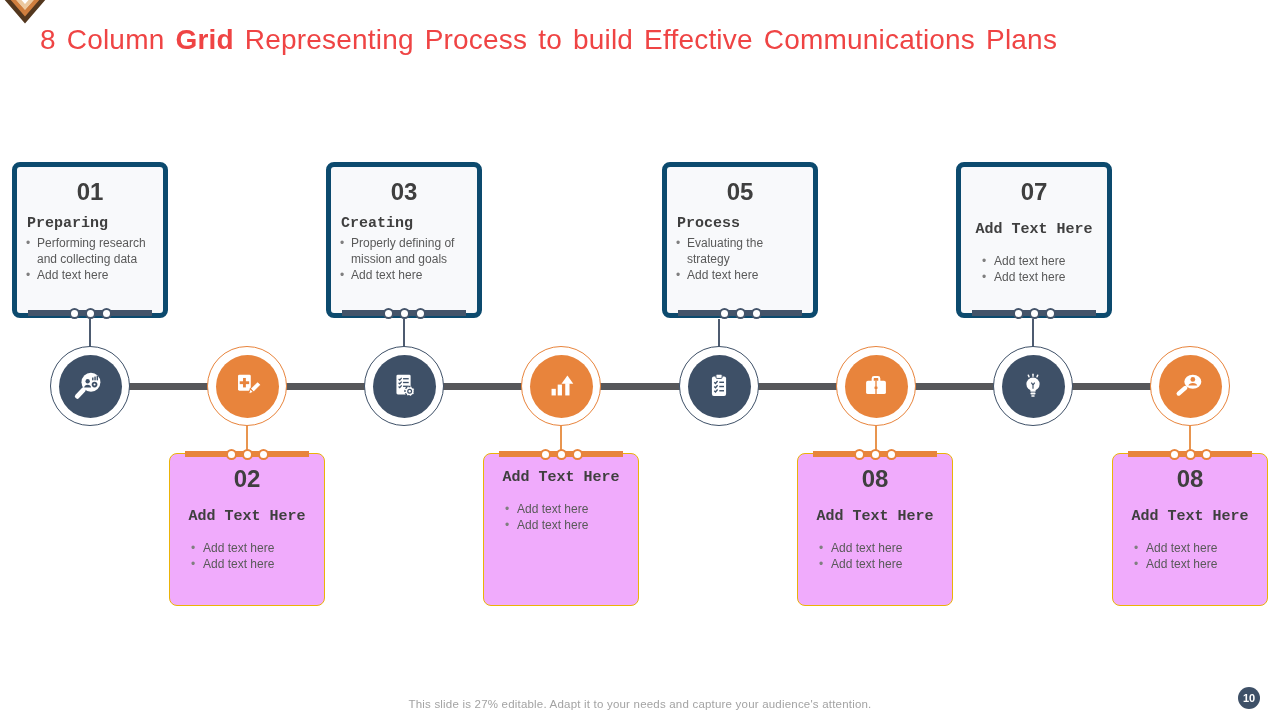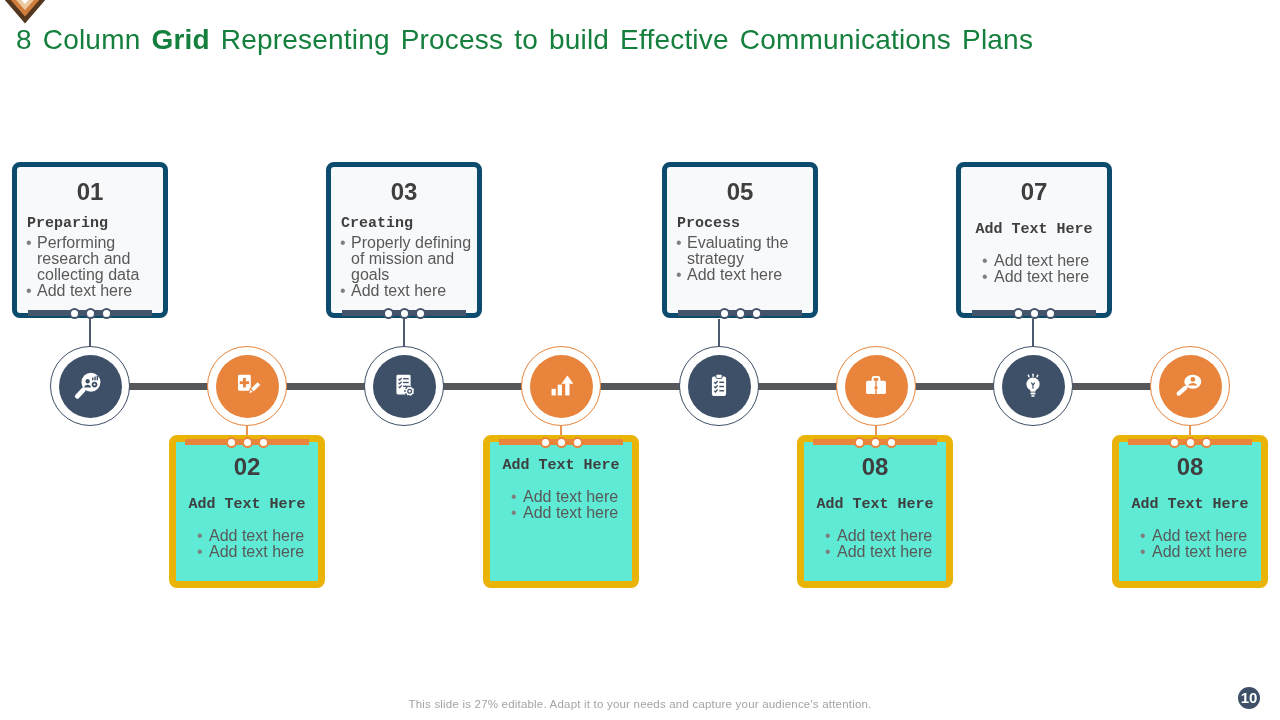--- a/index.html
+++ b/index.html
@@ -3,22 +3,22 @@
 <meta charset="utf-8">
 <style>
   * { margin:0; padding:0; box-sizing:border-box; }
   html,body { background:#e9e9e9; }
   .slide {
     position:relative; width:1280px; height:720px; background:#ffffff;
     font-family:"Liberation Sans", sans-serif; overflow:hidden; margin:0 auto;
   }
   
   .title {
-    position:absolute; left:16px; top:24px; font-size:28px; font-weight:400;
-    color:#15803d; letter-spacing:0.2px; word-spacing:3px; white-space:nowrap;
+    position:absolute; left:40px; top:24px; font-size:28px; font-weight:400;
+    color:#ef4444; letter-spacing:0.2px; word-spacing:3px; white-space:nowrap;
   }
   .title b { font-weight:700; }
   
   .logo { position:absolute; left:4px; top:0; }
   
   .timeline-line {
     position:absolute; left:90px; top:383px; width:1100px; height:7px;
     background:#56575a; z-index:1;
   }
   .vline { position:absolute; width:2px; z-index:1; }
@@ -36,31 +36,31 @@
     width:63px; height:63px; border-radius:50%;
     display:flex; align-items:center; justify-content:center;
   }
   .node.navy .node-inner { background:#3e5067; }
   .node.orange .node-inner { background:#e8843c; }
   
   .card {
     position:absolute; width:156px; border-radius:8px; z-index:3; background:#fff;
   }
   .card.top { top:162px; height:156px; background:#f8f9fb; border:5px solid #0c4a6e; }
-  .card.bottom { top:435px; height:153px; background:#5eead4; border:7px solid #eab308; }
+  .card.bottom { top:453px; height:153px; background:#f0abfc; border:1px solid #eab308; }
   .num {
     text-align:center; font-size:24px; font-weight:700; color:#3f3f3f;
     margin-top:11px; line-height:28px;
   }
   .card-title {
     font-size:15px; font-weight:700; color:#3f3f3f;
     margin:8px 8px 1px 10px; line-height:19px;font-family:Liberation Mono, monospace;
   }
   .card.center .card-title { text-align:center; margin:14px 4px 14px; }
-  ul.bullets { list-style:none; margin:2px 4px 0 0; font-size:16px; color:#595959; }
+  ul.bullets { list-style:none; margin:2px 4px 0 0; font-size:12px; color:#595959; }
   ul.bullets li { position:relative; padding-left:20px; line-height:16px; }
   ul.bullets li::before { content:"\2022"; position:absolute; left:9px; color:#7f7f7f; }
   .card.center ul.bullets li { padding-left:33px; }
   .card.center ul.bullets li::before { left:21px; }
   
   .bar {
     position:absolute; left:50%; transform:translateX(-50%);
     width:124px; height:6px; display:flex; align-items:center; justify-content:center;
     gap:5px; z-index:4;
   }
@@ -72,21 +72,21 @@
   }
   .card.top .bar i { border:2px solid #44546a; }
   .card.bottom .bar i { border:2px solid #e8843c; }
   
   .footer-note {
     position:absolute; left:0; right:0; bottom:10px; text-align:center;
     font-size:11.5px; color:#a3a3a3; letter-spacing:0.2px;
   }
   .page-badge {
     position:absolute; right:20px; bottom:11px; width:22px; height:22px;
-    border-radius:50%; background:#3e5067; color:#ffffff; font-size:15px;
+    border-radius:50%; background:#3e5067; color:#ffffff; font-size:11px;
     font-weight:700; text-align:center; line-height:22px;
   }
 </style>
 </head>
 <body>
 
 <div class="slide">
 
   <svg class="logo" width="42" height="32" viewBox="0 0 42 32">
     <path d="M3 -2 L21 19 L39 -2" stroke="#53371e" stroke-width="6" fill="none"></path>

